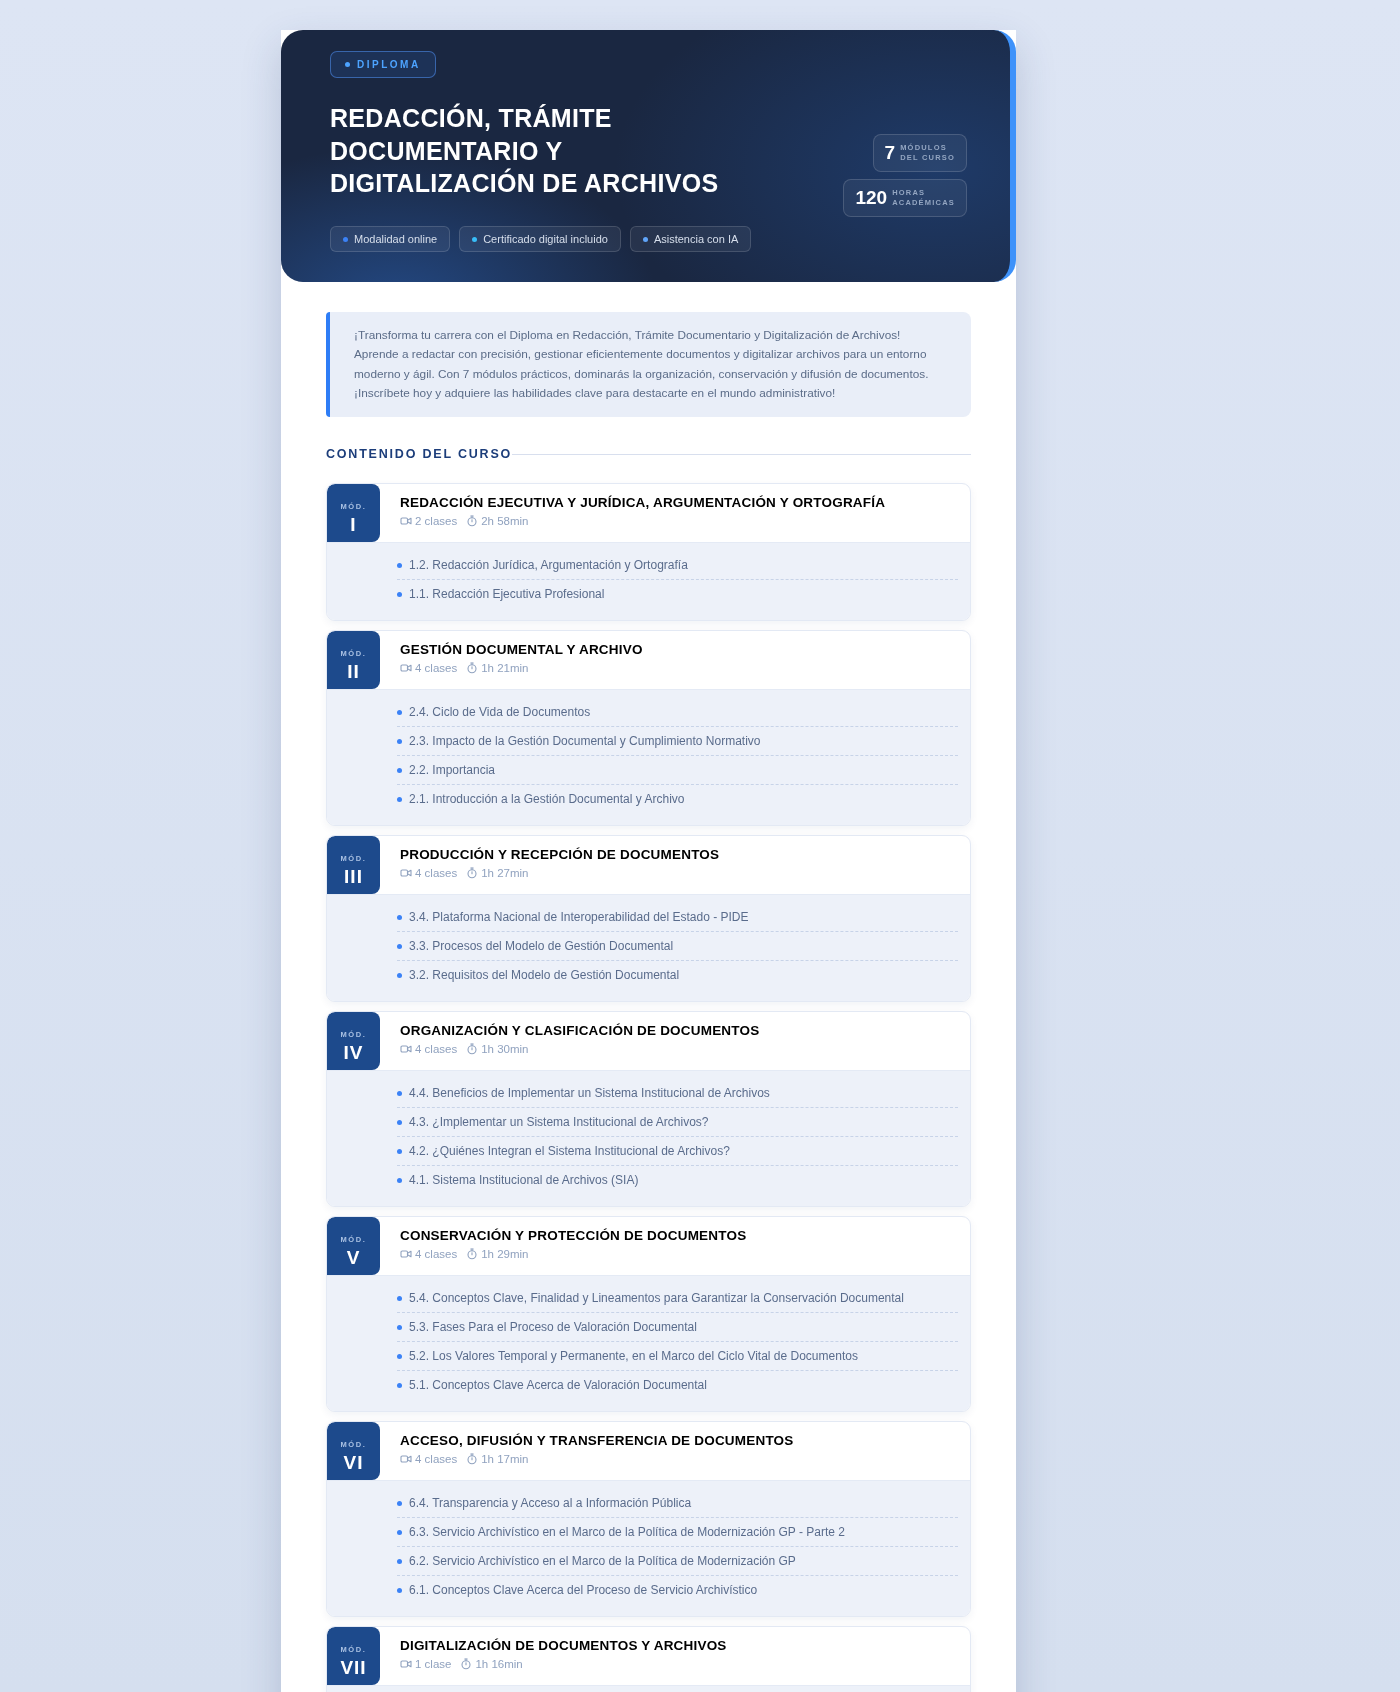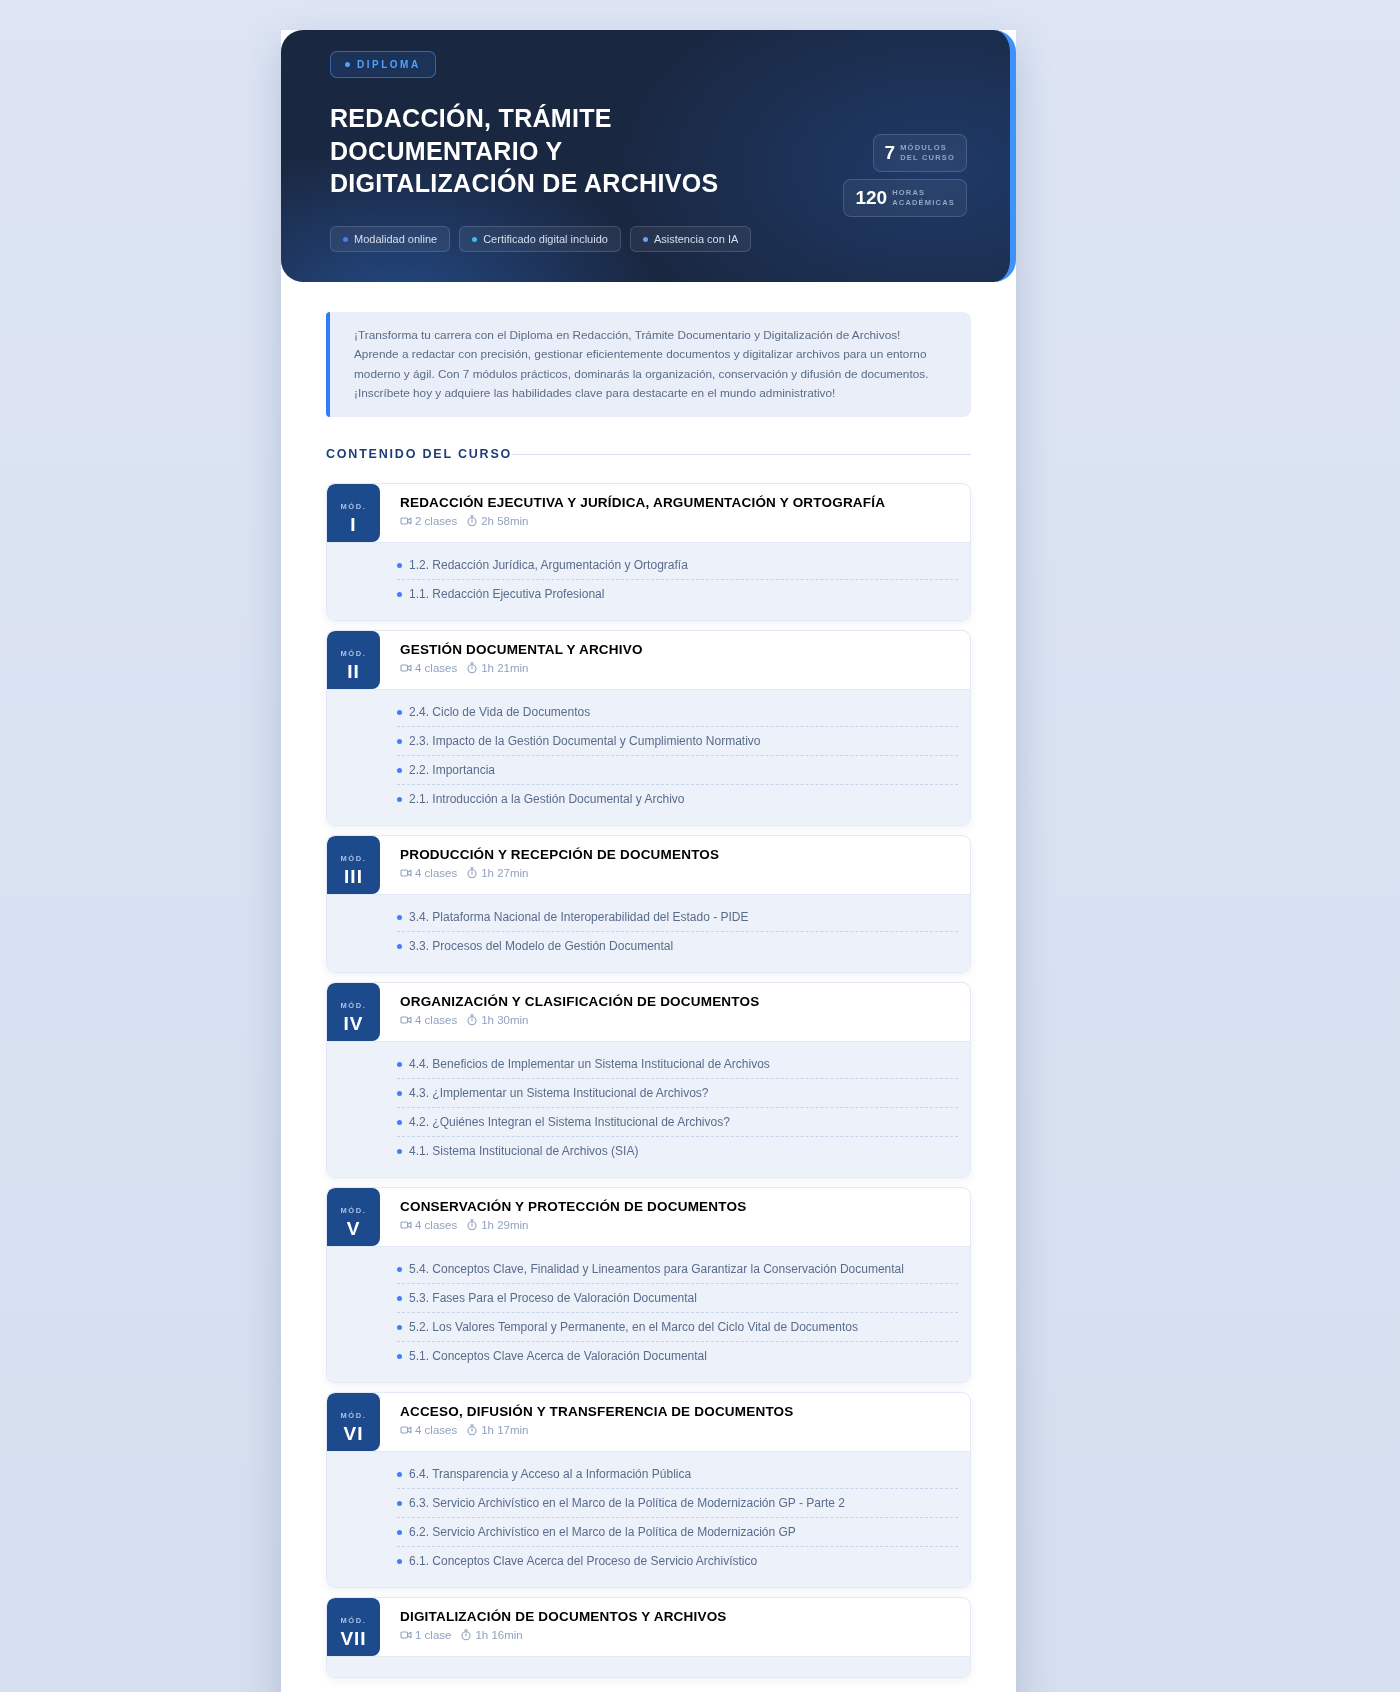--- a/index.html
+++ b/index.html
@@ -303,20 +303,24 @@
   <li class="lesson">
     <span class="lesson-dot"></span>
     <span class="lesson-text">3.4. Plataforma Nacional de Interoperabilidad del Estado - PIDE</span>
   </li>
 
   <li class="lesson">
     <span class="lesson-dot"></span>
     <span class="lesson-text">3.3. Procesos del Modelo de Gestión Documental</span>
   </li>
 
+  <li class="lesson">
+    <span class="lesson-dot"></span>
+    <span class="lesson-text">3.2. Requisitos del Modelo de Gestión Documental</span>
+  </li>
 
 </ul>
   </article>
 
   <article class="module-card">
     <div class="module-head">
       <div class="module-badge">
         <span class="module-kicker">MÓD.</span>
         <span class="module-num">IV</span>
       </div>

